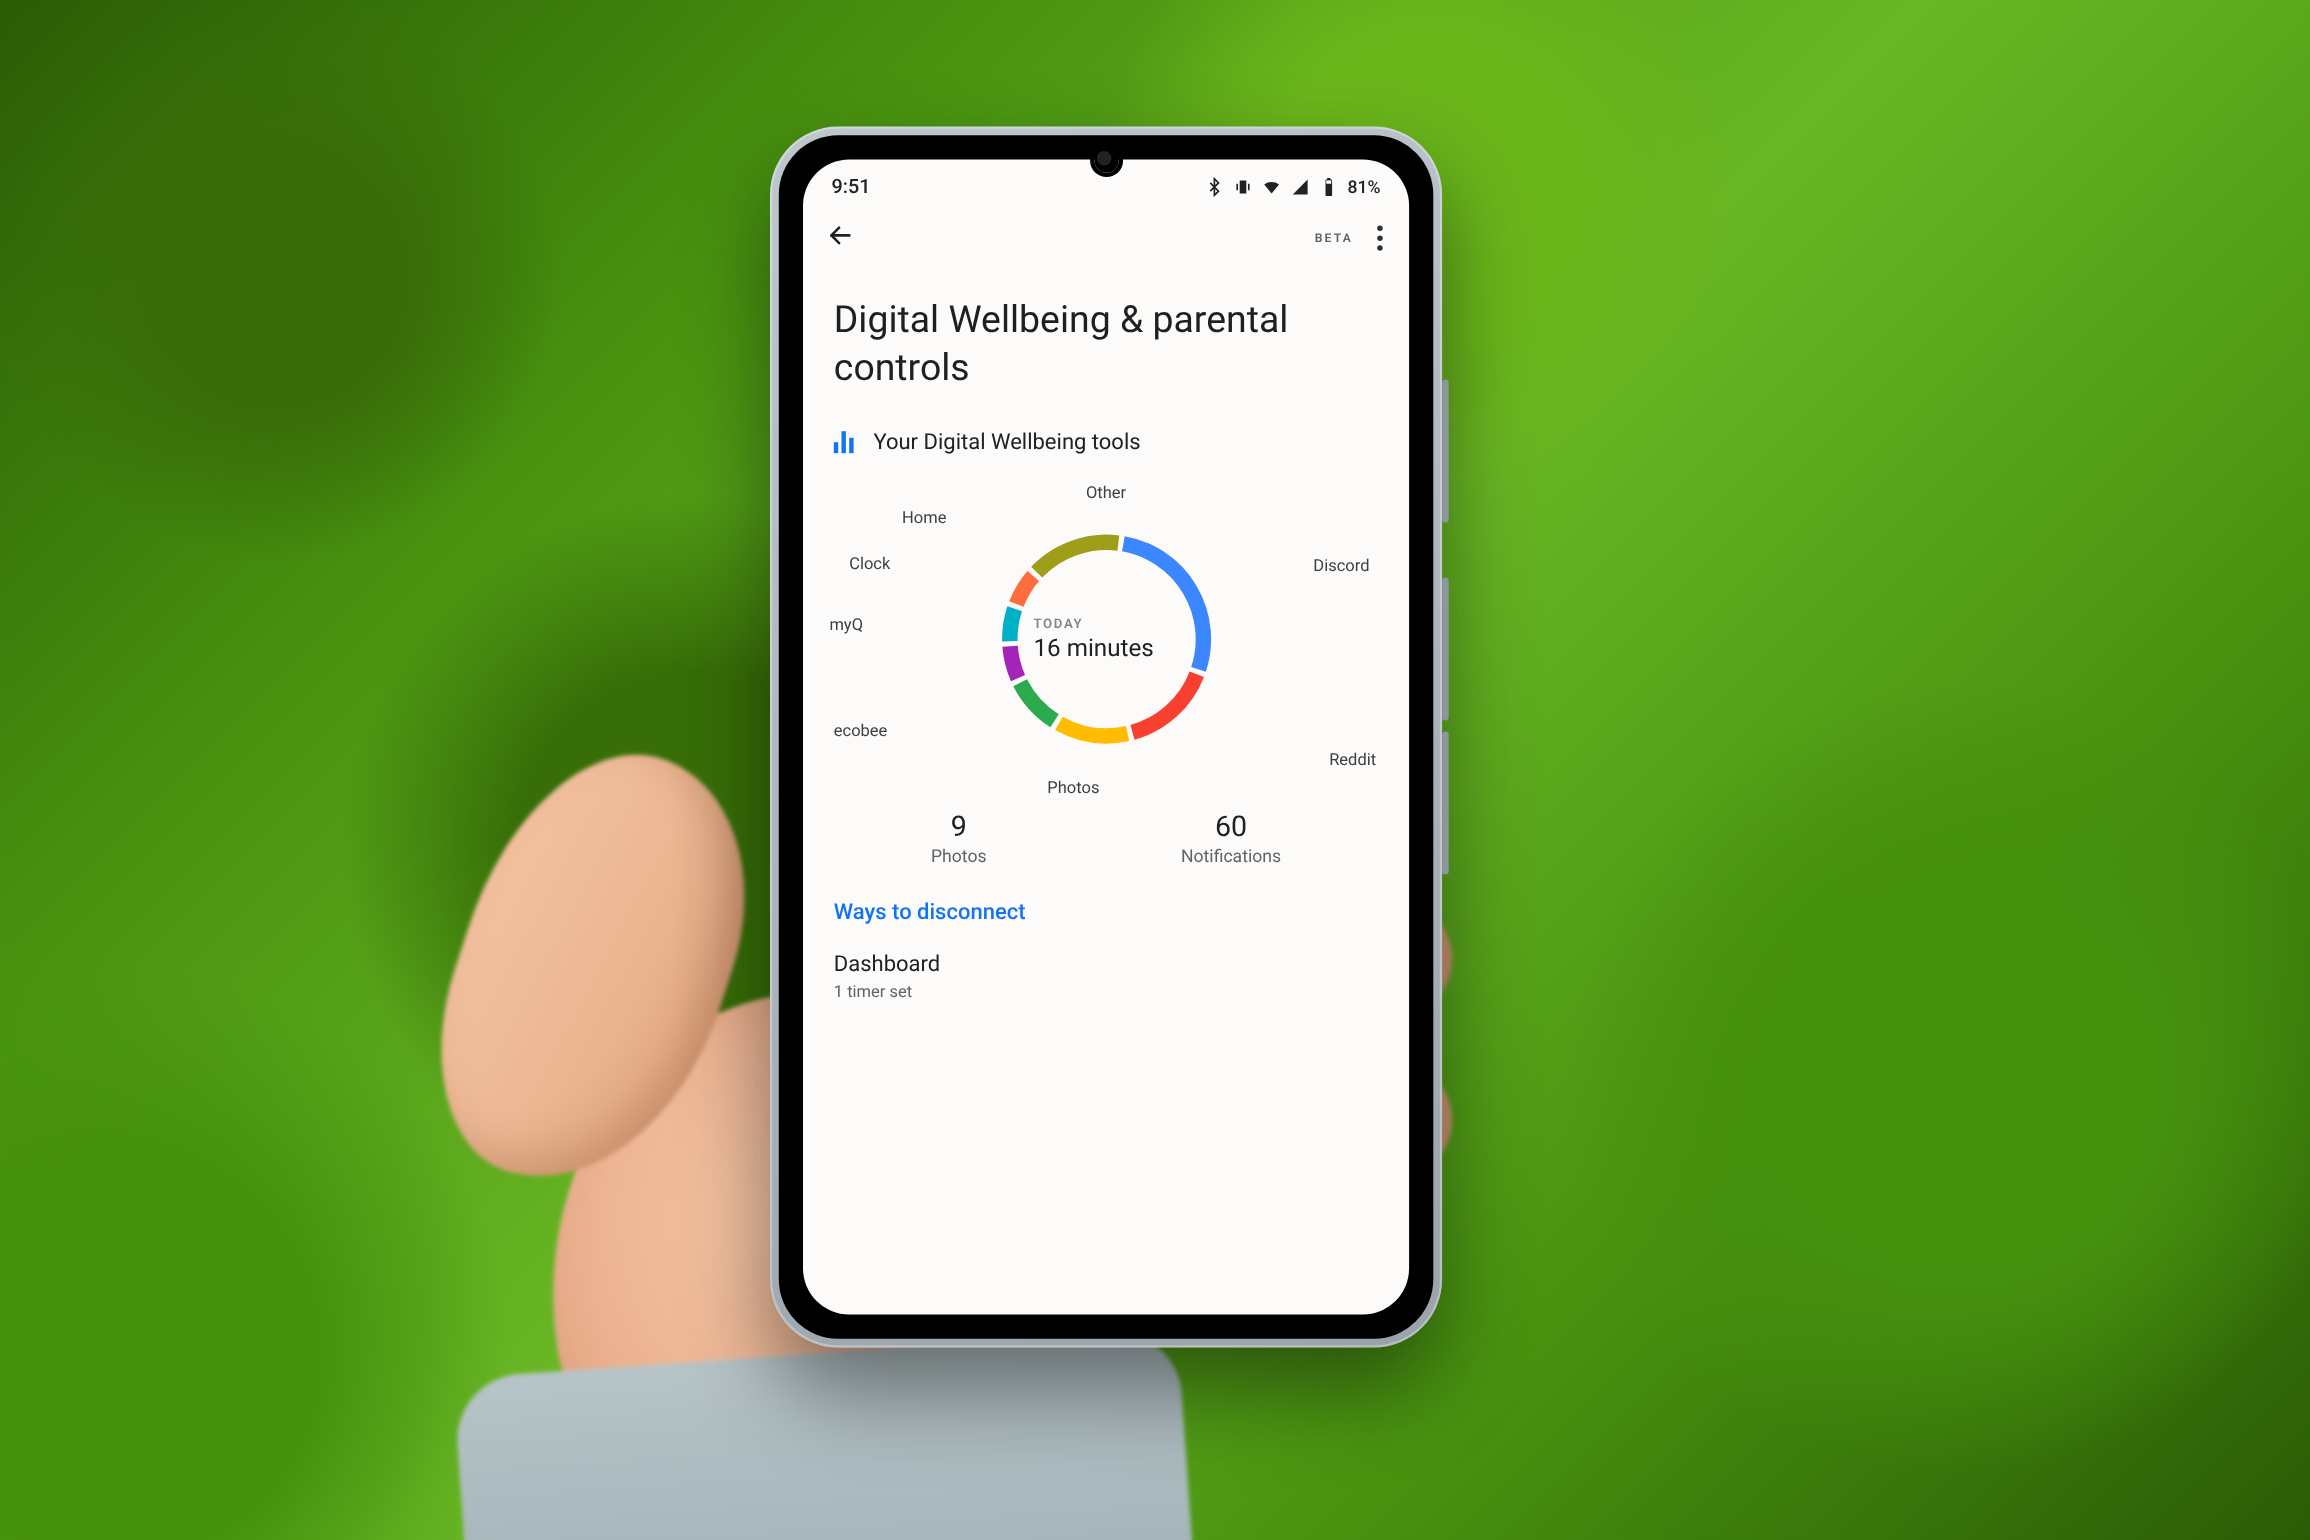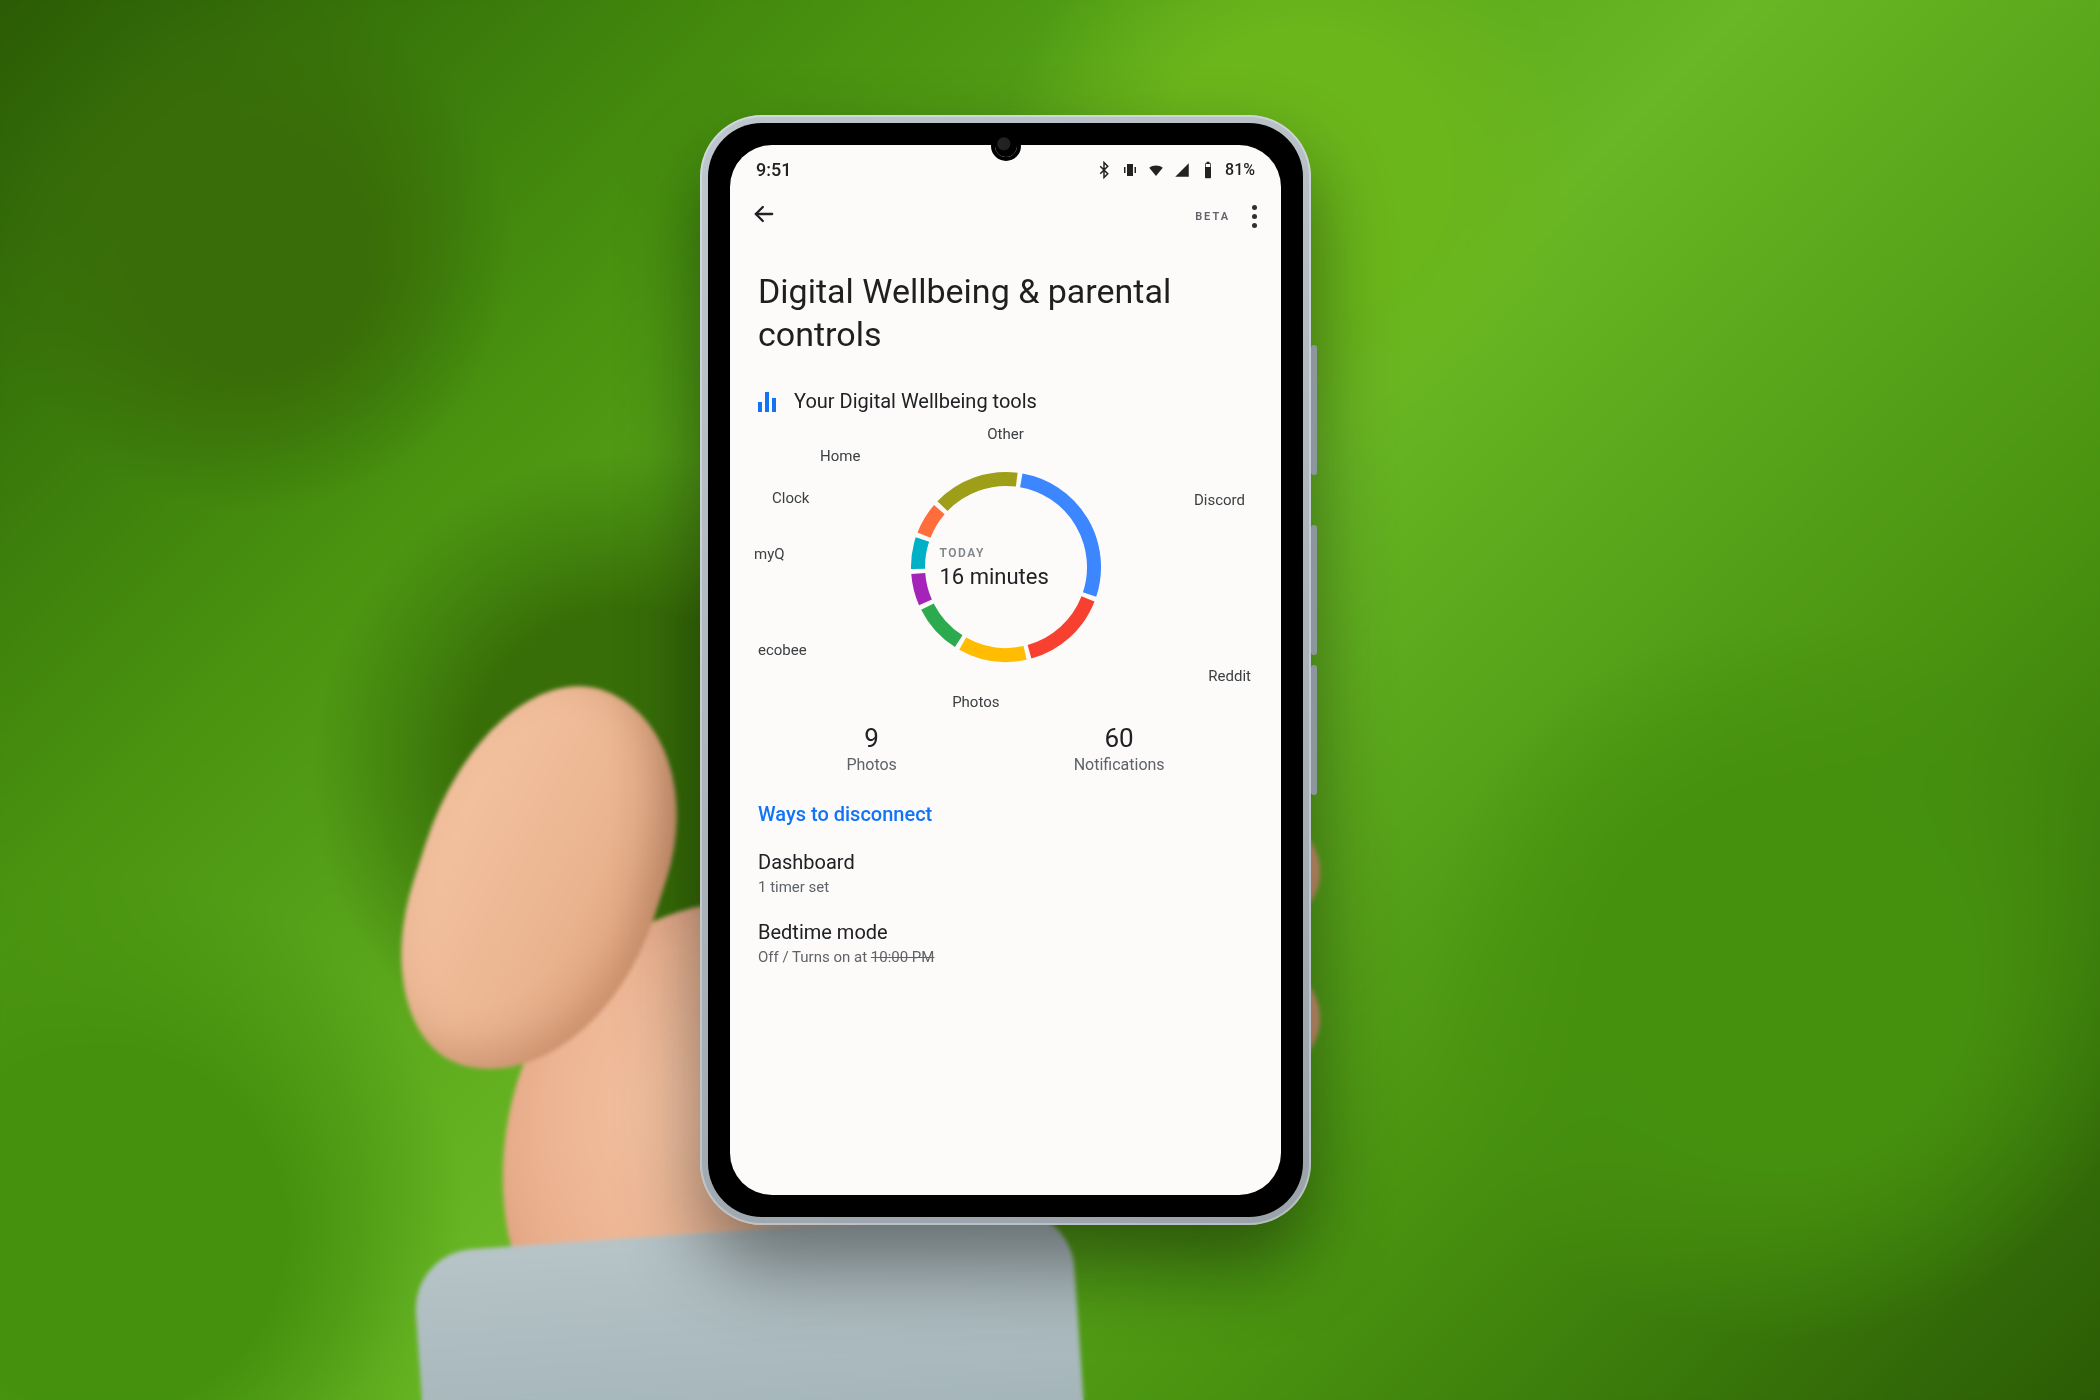--- a/index.html
+++ b/index.html
@@ -87,21 +87,21 @@
     padding:14px 20px 8px;
   }
   .back svg{width:28px;height:28px;}
   .appbar-right{display:flex;align-items:center;gap:18px;}
   .beta{font-size:11px;letter-spacing:2px;color:#5f6368;font-weight:600;}
   .kebab{display:flex;flex-direction:column;gap:4px;padding:4px;}
   .kebab span{width:5px;height:5px;border-radius:50%;background:#303030;}
   
   .page{padding:18px 28px 0;}
   .title{font-size:34px;line-height:1.25;font-weight:400;color:#1f1f1f;margin:12px 0 34px;}
-  .tools-row{display:flex;align-items:center;gap:18px;margin-bottom:14px;}
+  .tools-row{display:flex;align-items:center;gap:18px;margin-bottom:28px;}
   .bars-ico{display:flex;align-items:flex-end;gap:3px;height:22px;}
   .bars-ico span{display:block;width:4px;background:#1a73e8;}
   .bars-ico span:nth-child(1){height:10px;}
   .bars-ico span:nth-child(2){height:20px;}
   .bars-ico span:nth-child(3){height:14px;}
   .tools-label{font-size:20px;color:#202124;}
   
   .chart-wrap{position:relative;width:100%;height:280px;margin:6px 0 10px;}
   .donut{position:absolute;left:50%;top:50%;transform:translate(-50%,-50%);}
   .donut svg{display:block;}
@@ -254,24 +254,18 @@
             </div>
           </div>
 
           <div class="section-title">Ways to disconnect</div>
 
           <div class="list-item">
             <div class="li-title">Dashboard</div>
             <div class="li-sub">1 timer set</div>
           </div>
 
-          <div class="list-item">
-            <div class="li-title">Bedtime mode</div>
-            <div class="li-sub">
-              <span>Off / Turns on at </span><span class="strike">10:00 PM</span>
-            </div>
-          </div>
 
         </div>
       </div>
     </div>
   </div>
 </div>
 
 </body></html>

